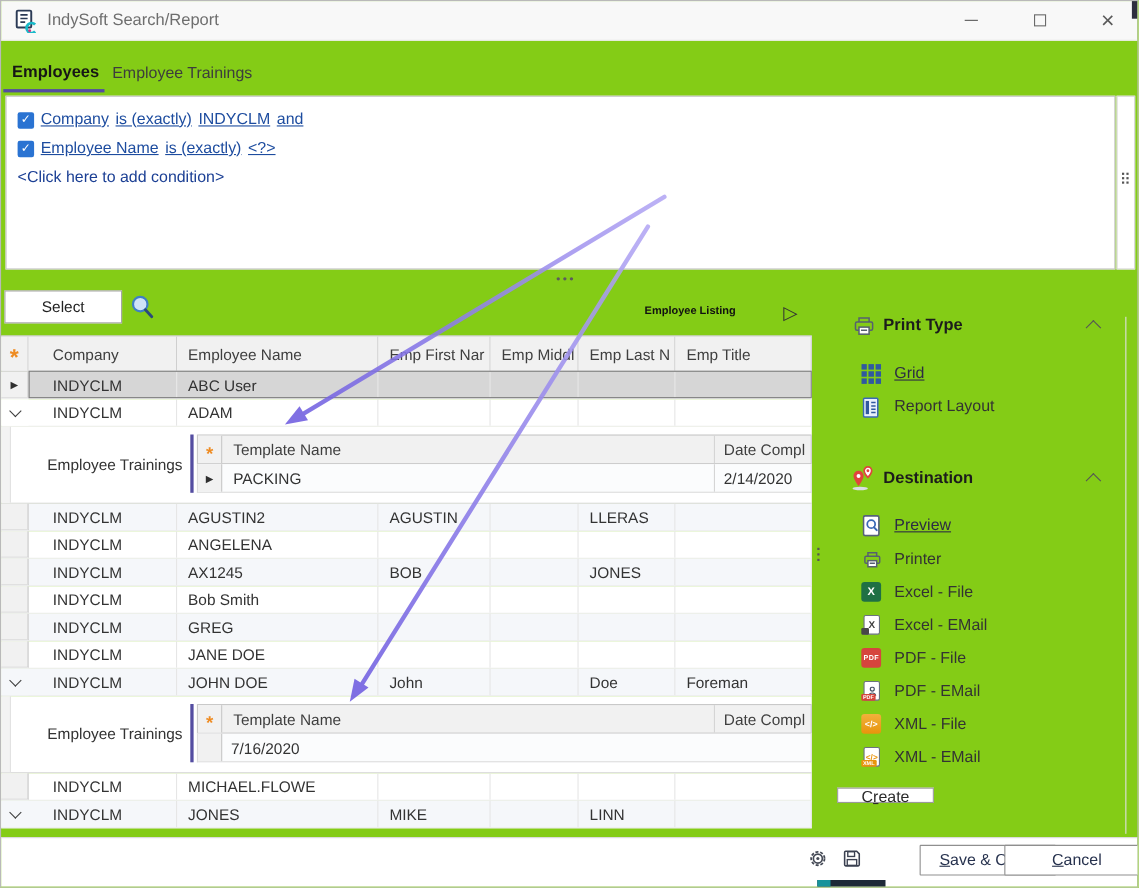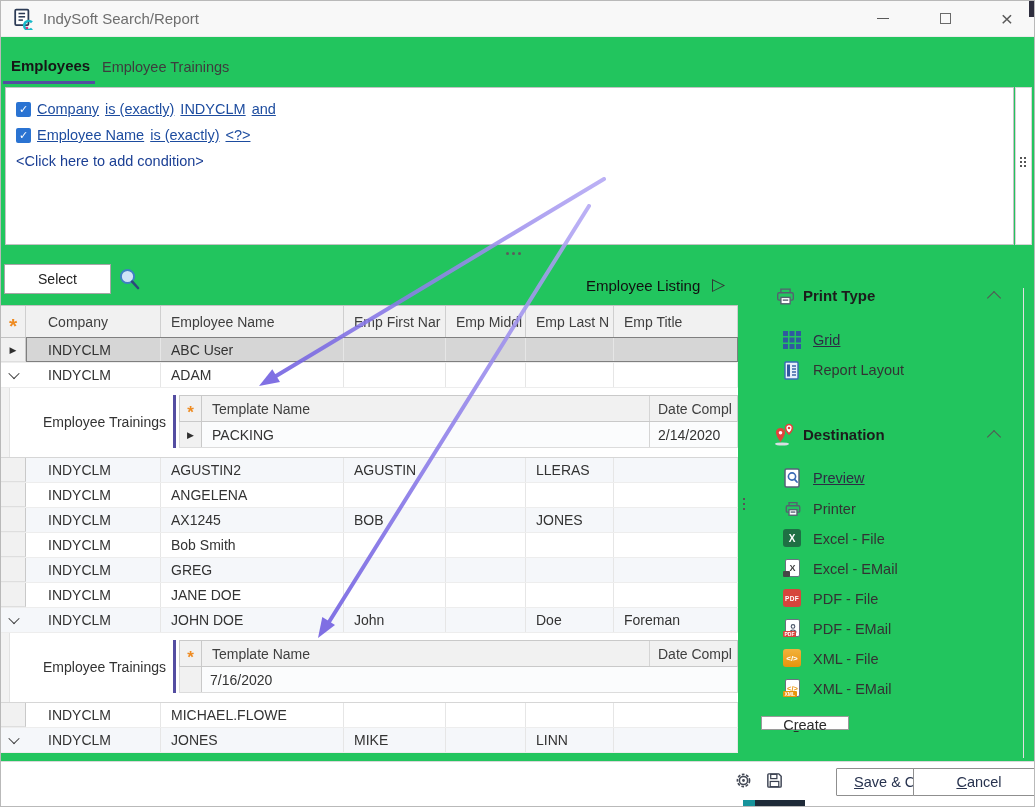--- a/index.html
+++ b/index.html
@@ -1,18 +1,18 @@
 <!DOCTYPE html>
 <html><head>
 <meta charset="utf-8">
 <style>
   * { box-sizing: border-box; margin:0; padding:0; }
   html,body { width:1035px; height:807px; }
   body { font-family:"Liberation Sans", sans-serif; background:#fff; color:#333; overflow:hidden; }
-  .app { position:relative; width:1035px; height:807px; background:#22c55e; border:1px solid #b9b9b9; overflow:hidden; }
+  .app { position:relative; width:1035px; height:807px; background:#84cc16; border:1px solid #b9b9b9; overflow:hidden; }
 
   
   .titlebar { position:absolute; left:0; top:0; width:100%; height:36px; background:#f8f8f8; border-bottom:1px solid #ececec; }
   .app-icon { position:absolute; left:12px; top:7px; }
   .win-title { position:absolute; left:42px; top:9px; font-size:15px; color:#6e6e6e; }
   .winbtn { position:absolute; top:0; width:40px; height:34px; display:flex; align-items:center; justify-content:center; color:#5a5a5a; cursor:default; }
   .btn-min { left:862px; } .btn-max { left:924px; } .btn-close { left:986px; font-size:21px; line-height:1; }
   .min-glyph { display:inline-block; width:12px; height:0; border-top:1.6px solid #5a5a5a; }
   .max-glyph { display:inline-block; width:11px; height:11px; border:1.2px solid #6a6a6a; }
   .corner-artifact { position:absolute; right:0; top:0; width:5px; height:16px; background:#2e2e3e; }
@@ -33,21 +33,21 @@
   .dotrow { display:flex; gap:2px; }
   .dot2 { width:2px; height:2px; background:#555; }
 
   
   .h-splitter { position:absolute; left:505px; top:251px; display:flex; gap:3px; }
   .dot3 { width:3px; height:3px; background:#5c5c5c; border-radius:50%; }
 
   
   .select-btn { position:absolute; left:3px; top:263px; width:107px; height:30px; background:#fff; border:1px solid #a6a6a6; font-size:14px; color:#222; font-family:"Liberation Sans",sans-serif; }
   .search-mag { position:absolute; left:115px; top:265px; }
-  .listing-title { position:absolute; left:585px; top:276px; font-size:15px; font-weight:normal; color:#111; }
+  .listing-title { position:absolute; left:585px; top:276px; font-size:10px; font-weight:bold; color:#111; }
   .listing-play { position:absolute; left:711px; top:273px; font-size:17px; color:#333; cursor:pointer; }
 
   
   .grid { position:absolute; left:0; top:304px; width:737px; font-size:14px; color:#333; }
   .g-header { display:flex; height:33px; background:#f1f1f1; border-top:1px solid #c2c2c2; border-bottom:1px solid #c2c2c2; color:#3f3f3f; }
   .g-header .cell { display:flex; align-items:center; border-right:1px solid #cfcfcf; background:#f1f1f1; }
   .row { display:flex; height:25px; background:#fff; border-bottom:1px solid #ededed; position:relative; }
   .row.alt { background:#f5f7fa; }
   .cell { display:flex; align-items:center; padding-left:10px; border-right:1px solid #e6e6e6; overflow:hidden; white-space:nowrap; }
   .ci { width:25px; padding-left:0; justify-content:center; }

